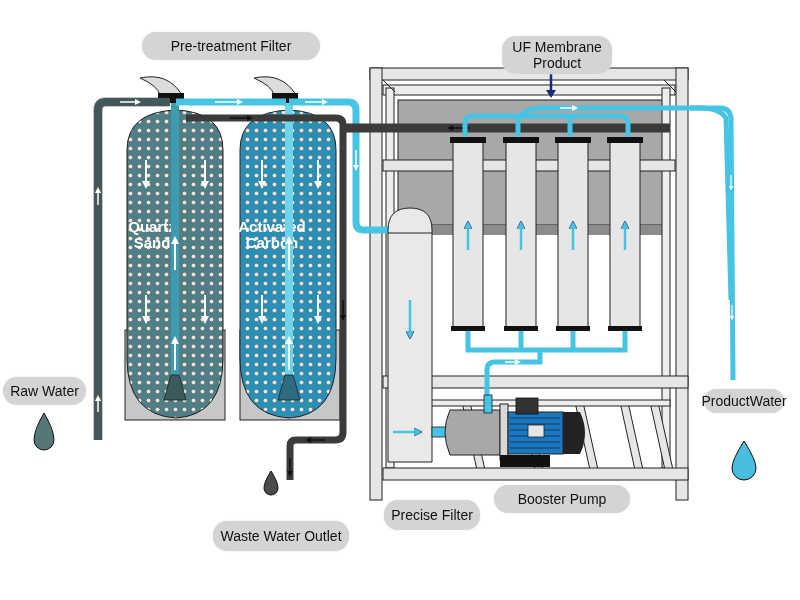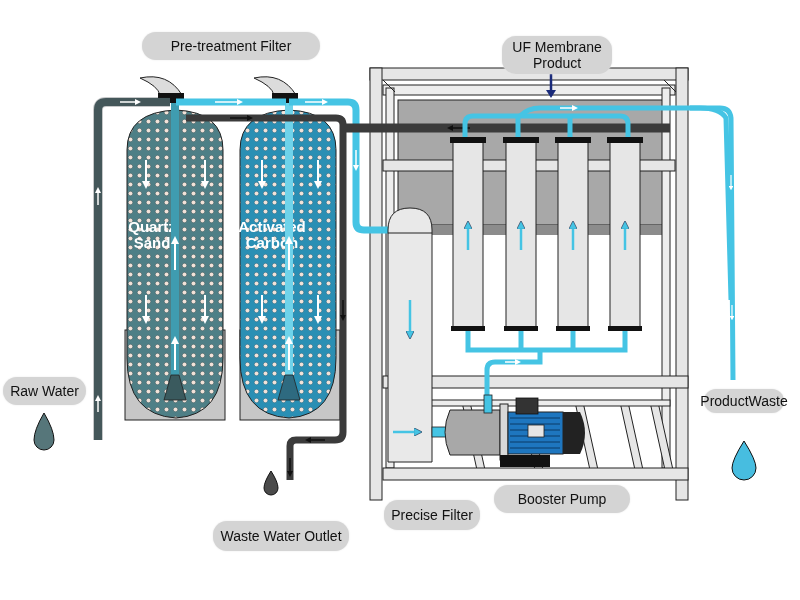--- a/index.html
+++ b/index.html
@@ -224,21 +224,21 @@
 </div>
 <div class="label" style="left:502px;top:25px;width:110px;height:38px;flex-direction:column;margin-top:11px;">
   <span>UF Membrane</span>
   <span>Product</span>
 </div>
 <div class="label" style="left:3px;top:377px;width:83px;height:28px;">
   <span>Raw Water</span>
 </div>
 <div class="label" style="left:704px;top:389px;width:80px;height:24px;flex-direction:row;">
   <span>Product</span>
-  <span>Waste</span>
+  <span>Water</span>
 </div>
 <div class="label" style="left:213px;top:500px;width:136px;height:30px;margin-top:21px;">
   <span>Waste Water Outlet</span>
 </div>
 <div class="label" style="left:384px;top:500px;width:96px;height:30px;align-items:center;">
   <span>Precise Filter</span>
 </div>
 <div class="label" style="left:494px;top:485px;width:136px;height:28px;text-align:right;">
   <span>Booster Pump</span>
 </div>

